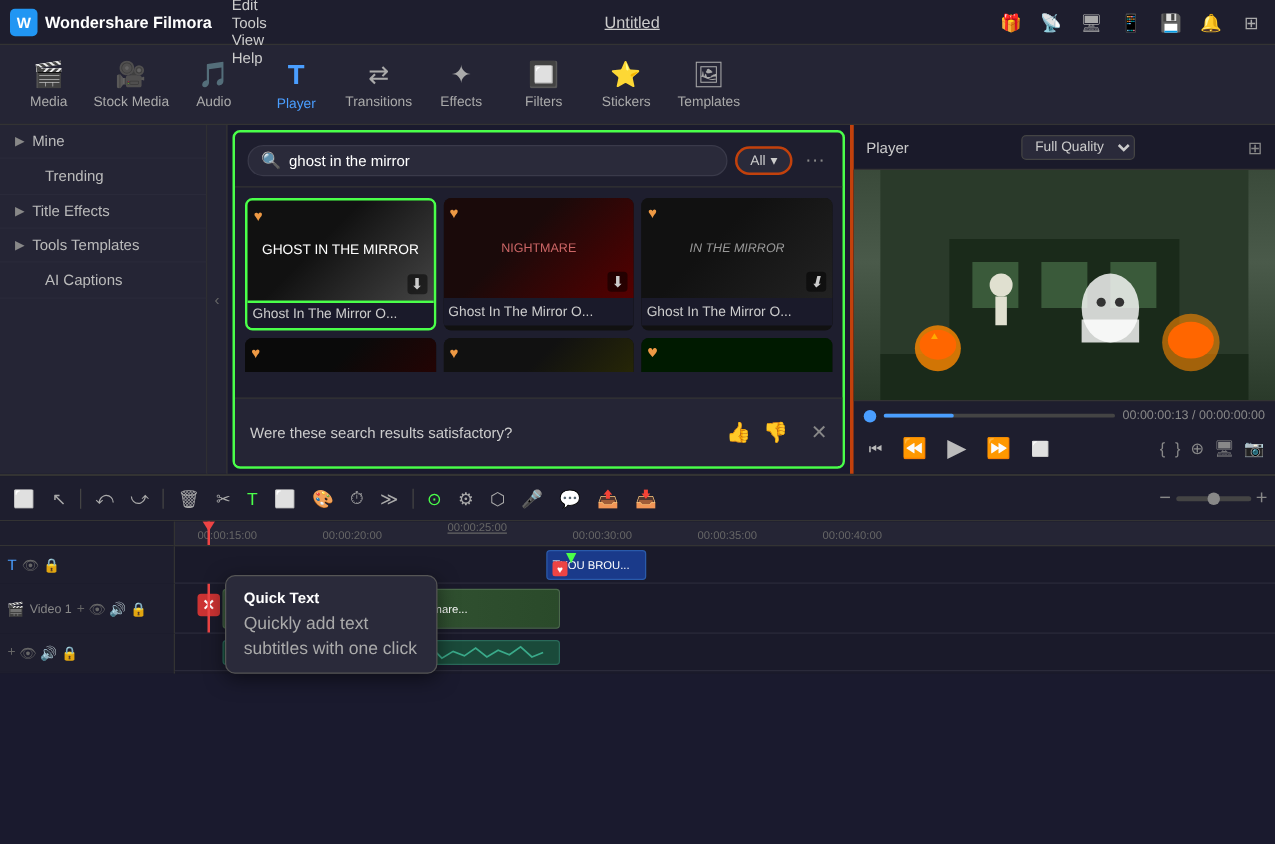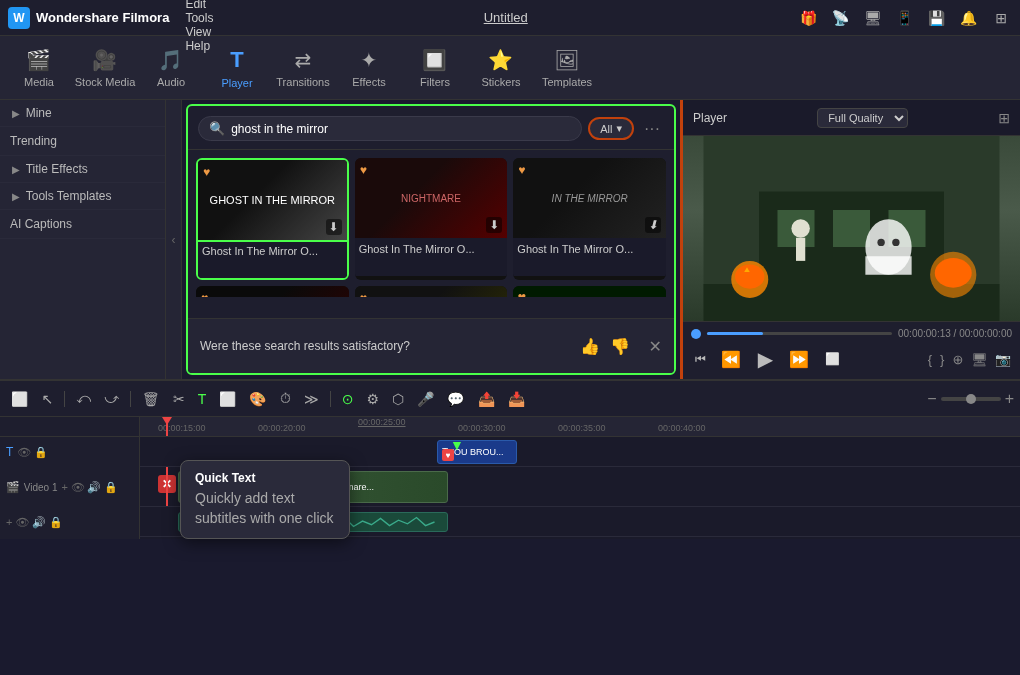--- a/index.html
+++ b/index.html
@@ -38,21 +38,21 @@
     #sidebar {
       width: 166px; background: #252535; border-right: 1px solid #333; display: flex; flex-direction: column;
       flex-shrink: 0; overflow-y: auto;
     }
     .sidebar-section {
       padding: 6px 12px; cursor: pointer; display: flex; align-items: center; gap: 6px;
       color: #bbb; font-size: 12px; border-bottom: 1px solid #2a2a3a;
     }
     .sidebar-section .arrow { color: #888; font-size: 10px; }
     .sidebar-item-plain {
-      padding: 7px 10px; cursor: pointer; color: #bbb; font-size: 12px; border-bottom: 1px solid #2a2a3a;
+      padding: 7px 36px; cursor: pointer; color: #bbb; font-size: 12px; border-bottom: 1px solid #2a2a3a;
     }
 
     
     #content-area {
       flex: 1; background: #1e1e2e; position: relative; overflow: hidden;
     }
 
     
     #search-bar {
       display: flex; align-items: center; gap: 6px; padding: 10px 10px 8px 10px;
@@ -77,21 +77,21 @@
       display: grid; grid-template-columns: repeat(3, 1fr); gap: 6px; padding: 8px 8px; overflow-y: auto;
       max-height: calc(100% - 120px);
     }
     .result-item {
       position: relative; cursor: pointer; border-radius: 6px; overflow: hidden; background: #111;
     }
     .result-thumb {
       width: 100%; height: 80px; position: relative; overflow: hidden;
     }
     .result-label {
-      font-size: 11px; color: #ccc; padding: 4px 4px 20px; background: #1a1a2a; line-height: 1.3;
+      font-size: 11px; color: #ccc; padding: 4px 4px 4px; background: #1a1a2a; line-height: 1.3;
     }
     .result-item .heart-icon {
       position: absolute; top: 5px; left: 5px; color: #e94; font-size: 12px; z-index: 2;
     }
     .result-item .dl-icon {
       position: absolute; bottom: 5px; right: 5px; color: #ccc; font-size: 12px; background: rgba(0,0,0,0.5); border-radius: 3px; padding: 1px 3px; z-index: 2;
     }
     .result-item.selected { border: 2px solid #4aff4a; }
 
     

